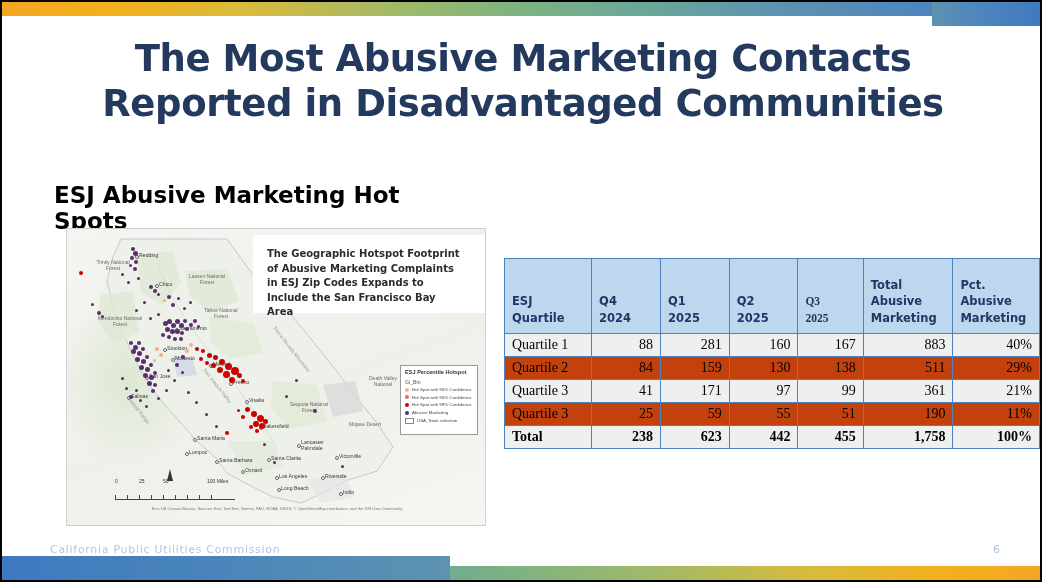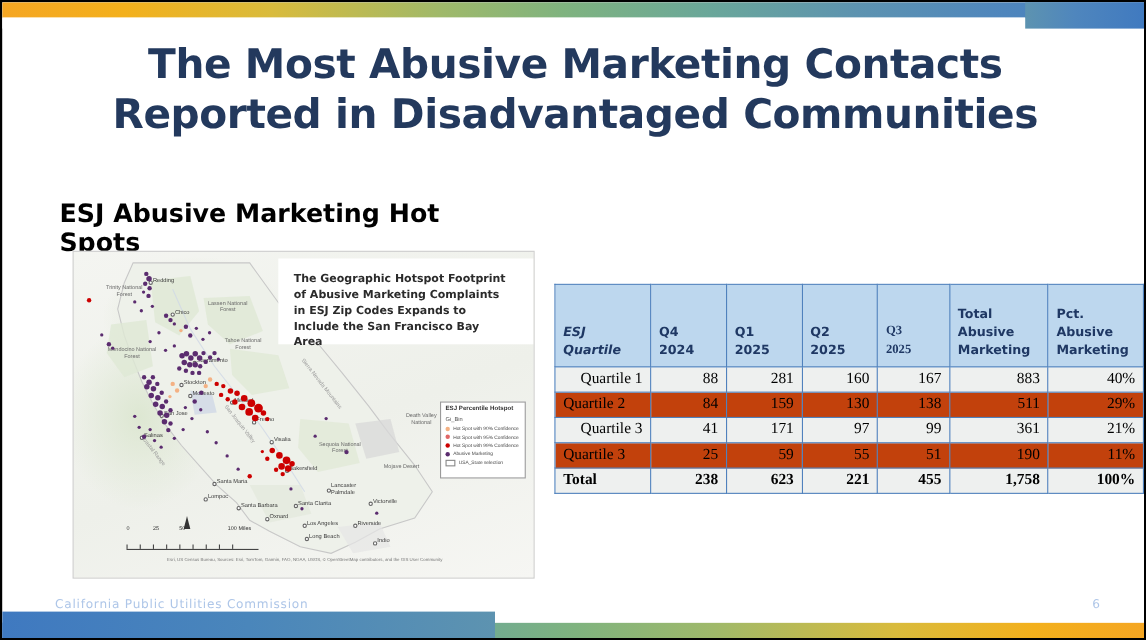--- a/index.html
+++ b/index.html
@@ -83,24 +83,24 @@
   .tablewrap{position:absolute;left:502px;top:256px;}
   table{border-collapse:collapse;font-family:"Liberation Serif",serif;}
   th,td{border:1px solid #4f81bd;padding:0;}
   thead th{background:#bdd7ee;color:#1f3864;font-family:"DejaVu Sans","Liberation Sans",sans-serif;
            font-size:11.5px;font-weight:bold;vertical-align:bottom;text-align:left;
            padding:5px 7px 7px 7px;height:62px;line-height:1.42;}
   thead th.num{text-align:left;}
   tbody td{font-size:14px;color:#000;padding:1px 7px 2px 7px;height:19px;}
   tbody td.label{text-align:left;}
   tbody td.num{text-align:right;}
-  tbody tr.odd td{background:#eef0ef;text-align:right;}
+  tbody tr.odd td{background:#eef0ef;}
   tbody tr.even td{background:#c2410c;}
   tbody tr.total td{background:#eef0ef;font-weight:bold;}
-  .c0{width:84px;font-style:italic;} .c1{width:67px;} .c2{width:67px;} .c3{width:67px;}
+  .c0{width:84px;} .c1{width:67px;} .c2{width:67px;} .c3{width:67px;}
   .c4{width:67px;font-family:Liberation Serif, serif;} .c5{width:80px;} .c6{width:75px;}
 
   
   .footer{position:absolute;left:48px;top:541px;color:#aec6e8;font-size:11px;
           letter-spacing:0.7px;font-family:"DejaVu Sans","Liberation Sans",sans-serif;}
   .pageno{position:absolute;right:40px;top:541px;color:#aec6e8;font-size:11px;
           font-family:"DejaVu Sans","Liberation Sans",sans-serif;}
 </style>
 </head>
 <body>
@@ -445,21 +445,21 @@
           <td class="num">59</td>
           <td class="num">55</td>
           <td class="num">51</td>
           <td class="num">190</td>
           <td class="num">11%</td>
         </tr>
         <tr class="total">
           <td class="label">Total</td>
           <td class="num">238</td>
           <td class="num">623</td>
-          <td class="num">221</td>
+          <td class="num">442</td>
           <td class="num">455</td>
           <td class="num">1,758</td>
           <td class="num">100%</td>
         </tr>
       </tbody>
     </table>
   </div>
 
   <div class="footer">California Public Utilities Commission</div>
   <div class="pageno">6</div>

